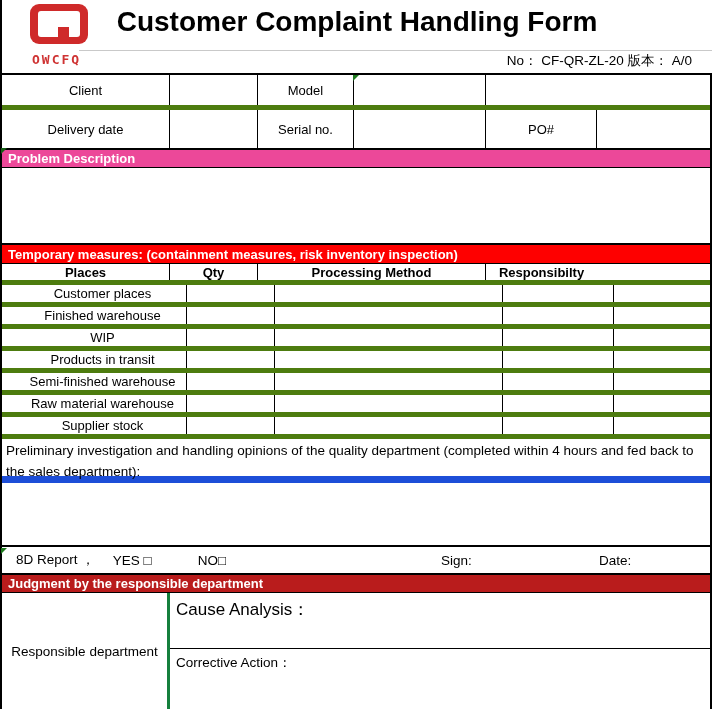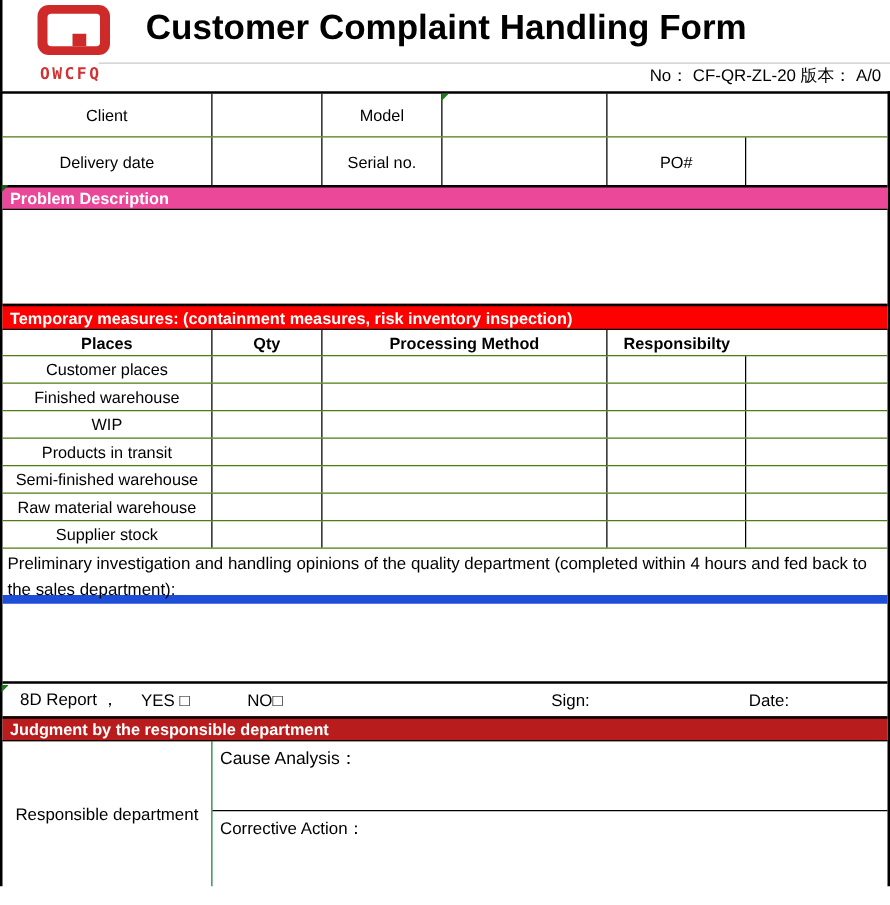--- a/index.html
+++ b/index.html
@@ -7,51 +7,51 @@
   .sheet{position:relative;width:712px;height:724px;background:#fff;}
 
   
   .top-area{position:relative;height:73px;border-left:2px solid #000;box-sizing:border-box;text-decoration:underline;}
   .hairline{position:absolute;left:77px;right:0;top:50px;height:1px;background:#c9c9c9;}
   .logo{position:absolute;left:28px;top:4px;width:58px;height:40px;border-radius:9px;}
   .logo-inner{position:absolute;left:8px;right:8px;top:7px;bottom:7px;background:#fff;border-radius:3px;}
   .logo-tab{position:absolute;right:11px;bottom:0;width:11px;height:10px;}
   .form-title{position:absolute;left:90px;right:90px;top:6px;text-align:center;font-size:28px;font-weight:bold;letter-spacing:0px;white-space:nowrap;}
   .logo-word{position:absolute;left:30px;top:52px;font-family:"DejaVu Sans Mono",monospace;font-weight:bold;font-size:13px;letter-spacing:2px;}
-  .doc-no{position:absolute;right:7px;top:52px;font-size:13.5px;white-space:nowrap;}
+  .doc-no{position:absolute;right:20px;top:52px;font-size:13.5px;white-space:nowrap;}
 
   
   .main-table{position:relative;width:712px;border:2px solid #000;border-bottom:none;box-sizing:border-box;}
-  .row{display:grid;border-bottom:1px solid #4d7c0f;box-sizing:border-box;}
+  .row{display:grid;border-bottom:5px solid #4d7c0f;box-sizing:border-box;}
   .row.no-bb{border-bottom:none;}
   .cell{border-right:1px solid #000;display:flex;align-items:center;justify-content:center;font-size:13px;box-sizing:border-box;overflow:hidden;}
   .cell:last-child{border-right:none;}
   .cell.bold{font-weight:bold;}
   .grid-info{grid-template-columns:168px 88px 96px 132px 111px auto;}
   .grid-meas{grid-template-columns:168px 88px 228px 111px auto;}
-  .h35{height:35px;} .h38{height:38px;} .h21{height:21px;} .h22{height:22px;}
+  .h35{height:35px;} .h38{height:38px;} .h21{height:21px;} .h22{height:22px;padding-left:17px;}
 
   .band{color:#fff;font-weight:bold;font-size:13px;display:flex;align-items:center;padding-left:6px;border-top:2px solid #000;border-bottom:1px solid #000;box-sizing:border-box;position:relative;}
   .band.h20{height:20px;} .band.h21b{height:21px;}
 
   .area{box-sizing:border-box;}
   .problem-area{height:75px;border-bottom:none;}
   .prelim-area{height:44px;border-bottom:7px solid #1d4ed8;font-size:13.5px;line-height:21px;padding:1px 4px 0 4px;}
   .blank-area{height:64px;border-bottom:2px solid #000;}
 
   .report-row{position:relative;height:26px;display:flex;align-items:center;font-size:13.5px;box-sizing:border-box;}
   .r8-label{margin-left:14px;}
   .r8-yes{margin-left:18px;}
   .r8-no{margin-left:46px;}
   .sign-label{position:absolute;left:439px;}
   .date-label{position:absolute;left:597px;}
 
   .bottom{display:grid;grid-template-columns:168px auto;height:116px;box-sizing:border-box;}
-  .resp-cell{border-right:1px solid #15803d;display:flex;align-items:center;justify-content:center;font-size:13.5px;box-sizing:border-box;}
-  .cause-cell{height:56px;border-bottom:1px solid #000;font-size:14px;padding:5px 0 0 6px;box-sizing:border-box;}
+  .resp-cell{border-right:3px solid #15803d;display:flex;align-items:center;justify-content:center;font-size:13.5px;box-sizing:border-box;}
+  .cause-cell{height:56px;border-bottom:1px solid #000;font-size:17px;padding:5px 0 0 6px;box-sizing:border-box;}
   .corr-cell{height:60px;font-size:13.5px;padding:5px 0 0 6px;box-sizing:border-box;}
 
   .tri{position:absolute;width:6px;height:6px;-webkit-clip-path:polygon(0 0,100% 0,0 100%);clip-path:polygon(0 0,100% 0,0 100%);}
 </style>
 </head>
 <body>
 
 <div class="sheet">
 
   <div class="top-area">

